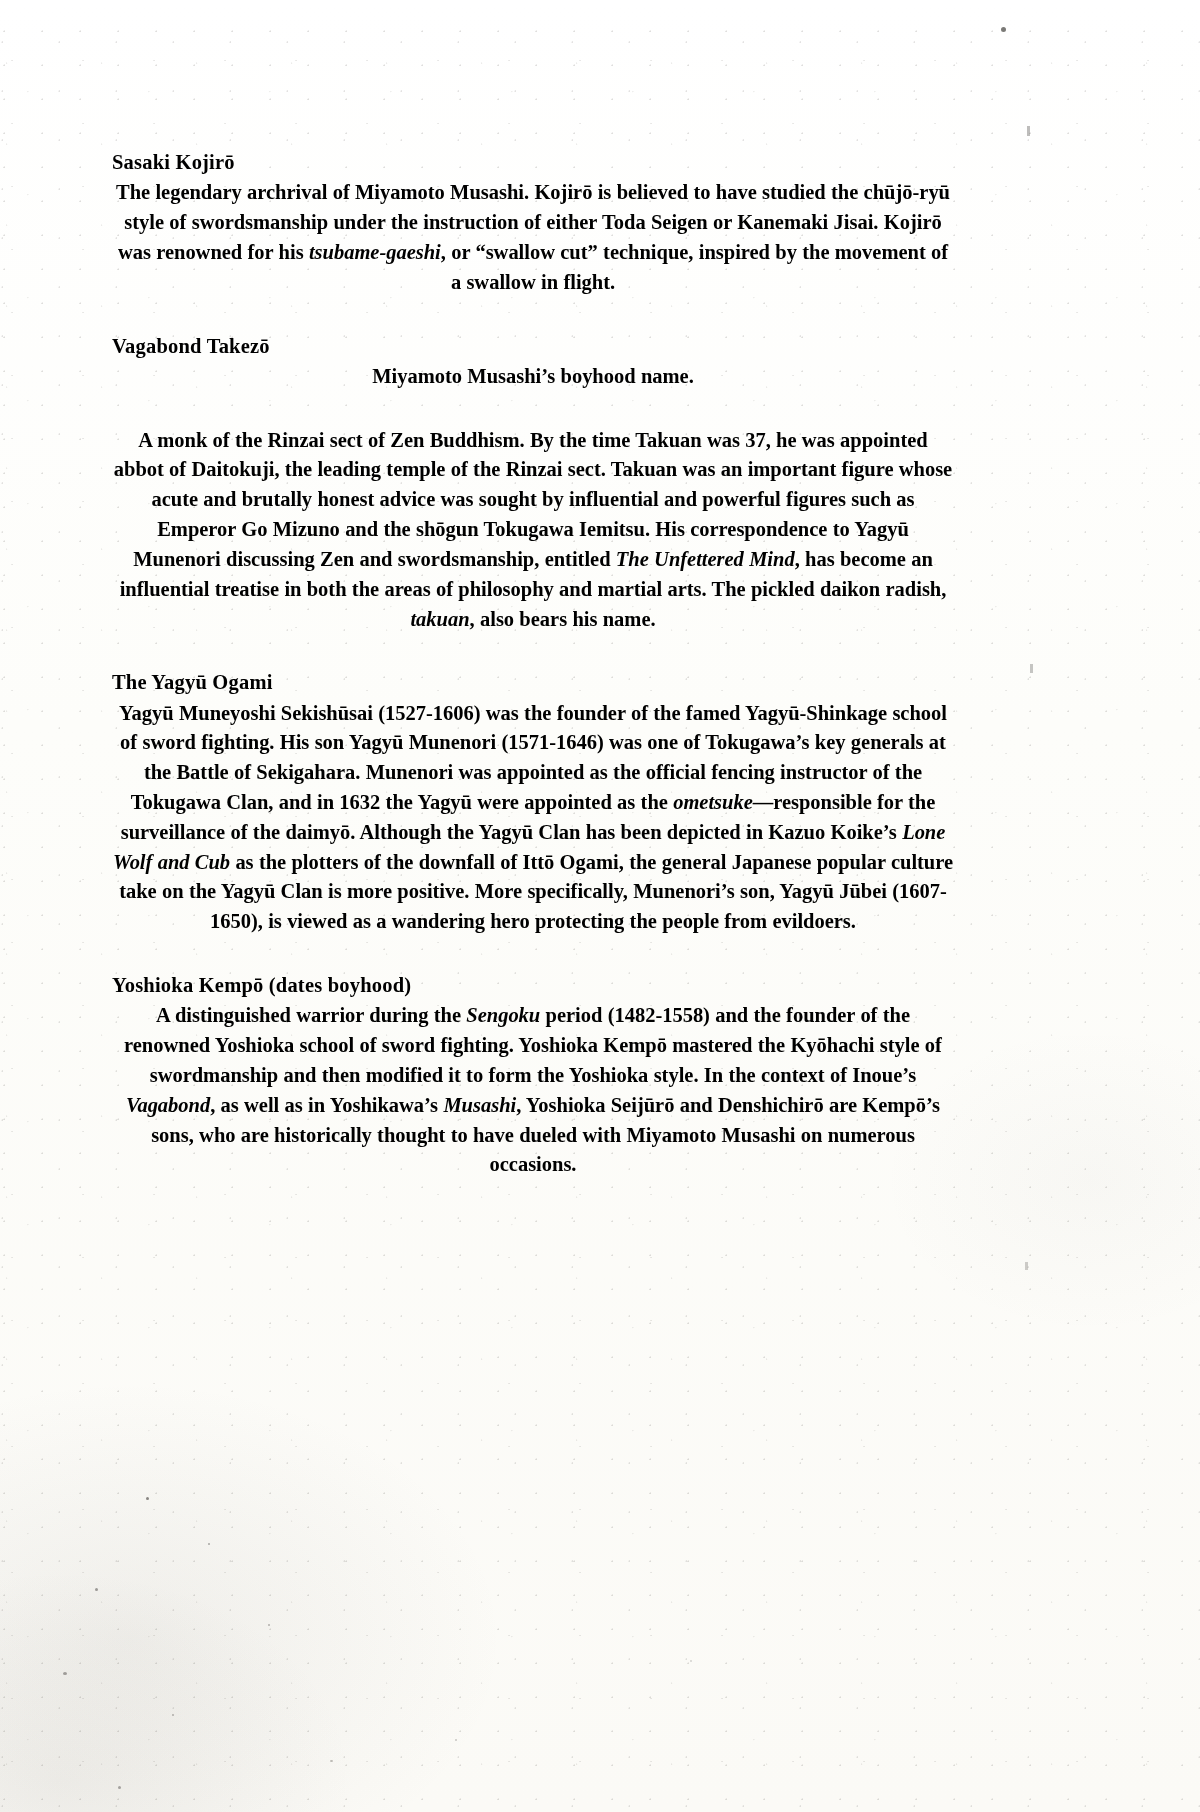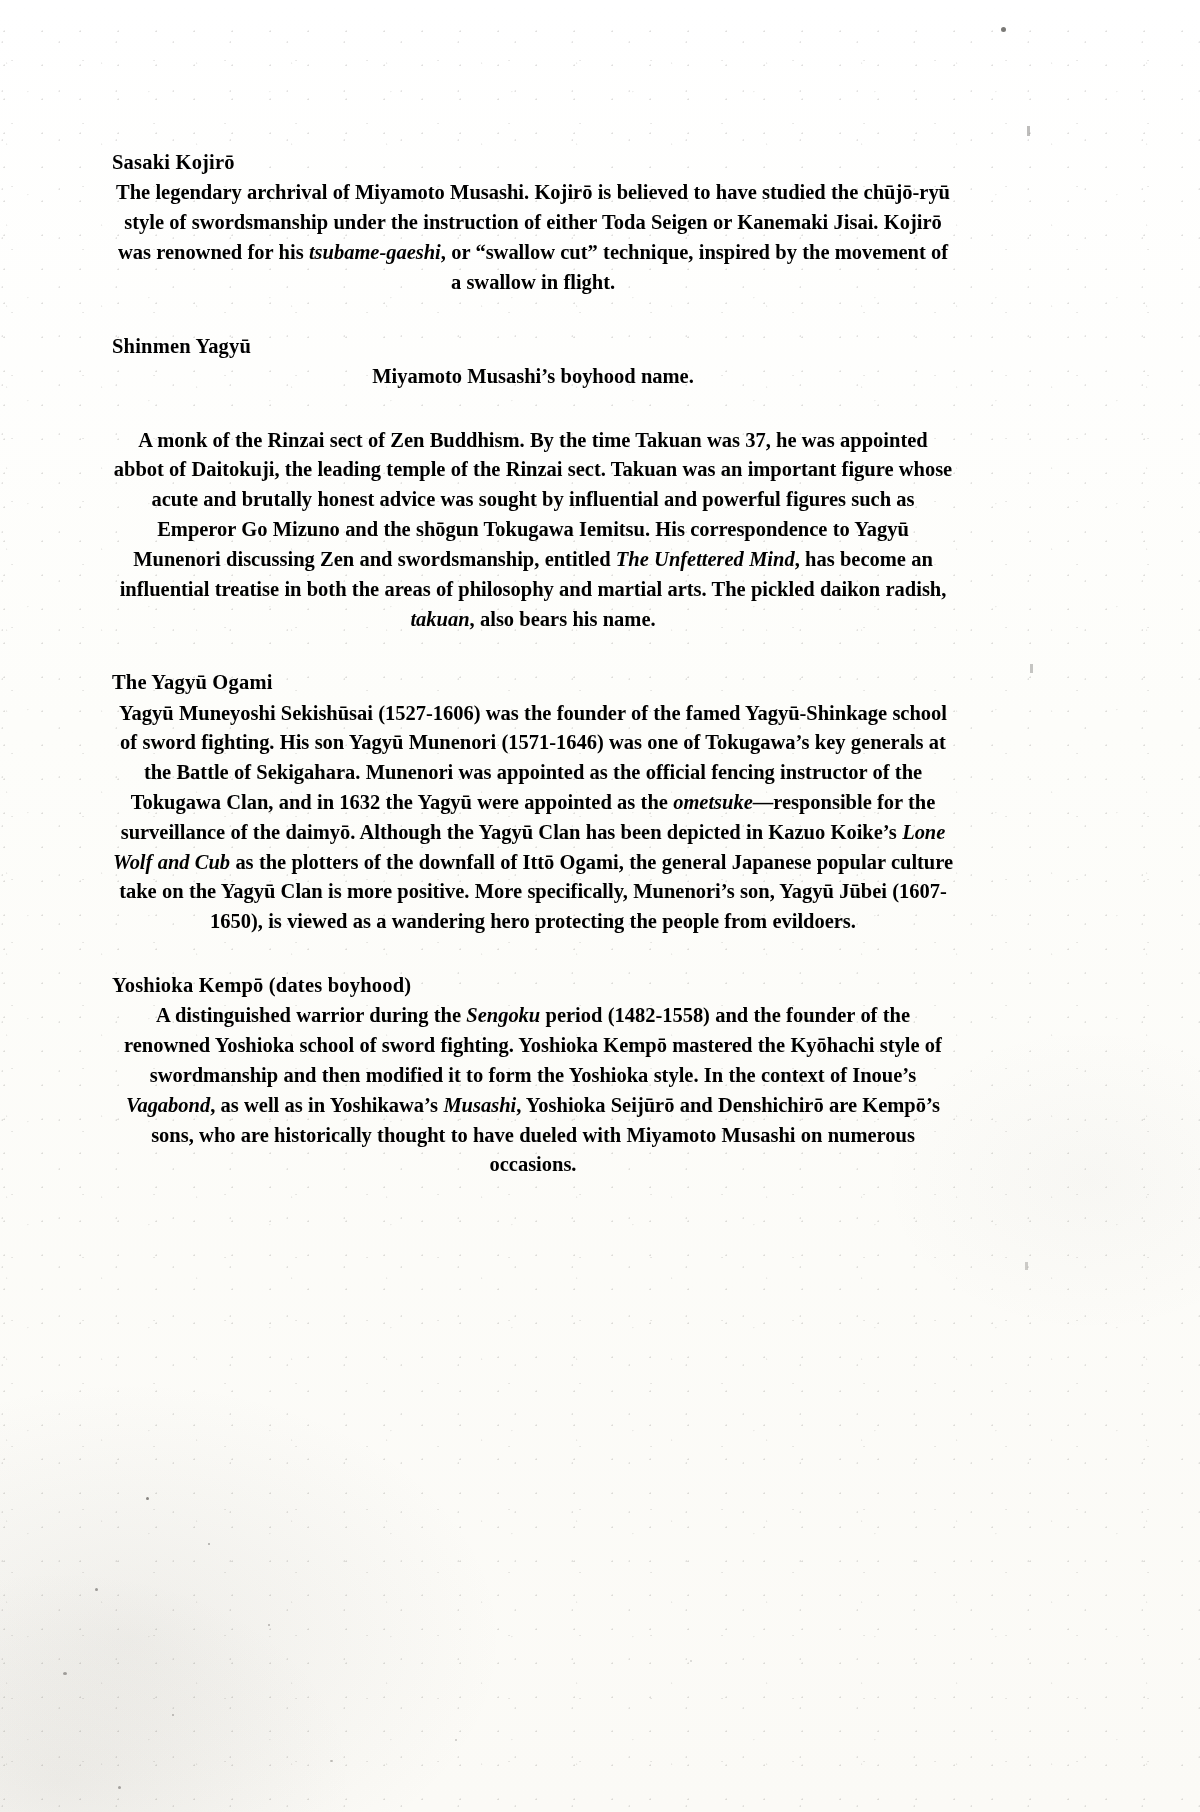--- a/index.html
+++ b/index.html
@@ -150,21 +150,21 @@
   <span id="edge-mark-right3"></span>
 
   <div id="content">
 
     <section class="entry">
       <h2 class="entry-title">Sasaki Kojirō</h2>
       <p class="entry-body">The legendary archrival of Miyamoto Musashi. Kojirō is believed to have studied the chūjō-ryū style of swordsmanship under the instruction of either Toda Seigen or Kanemaki Jisai. Kojirō was renowned for his <em>tsubame-gaeshi</em>, or “swallow cut” technique, inspired by the movement of a swallow in flight.</p>
     </section>
 
     <section class="entry">
-      <h2 class="entry-title">Shinmen Yagyū</h2>
+      <h2 class="entry-title">Vagabond Takezō</h2>
       <p class="entry-body">Miyamoto Musashi’s boyhood name.</p>
     </section>
 
     <section class="entry">
       <p class="entry-body">A monk of the Rinzai sect of Zen Buddhism. By the time Takuan was 37, he was appointed abbot of Daitokuji, the leading temple of the Rinzai sect. Takuan was an important figure whose acute and brutally honest advice was sought by influential and powerful figures such as Emperor Go Mizuno and the shōgun Tokugawa Iemitsu. His correspondence to Yagyū Munenori discussing Zen and swordsmanship, entitled <em>The Unfettered Mind</em>, has become an influential treatise in both the areas of philosophy and martial arts. The pickled daikon radish, <em>takuan</em>, also bears his name.</p>
     </section>
 
     <section class="entry">
       <h2 class="entry-title">The Yagyū Ogami</h2>
       <p class="entry-body">Yagyū Muneyoshi Sekishūsai (1527-1606) was the founder of the famed Yagyū-Shinkage school of sword fighting. His son Yagyū Munenori (1571-1646) was one of Tokugawa’s key generals at the Battle of Sekigahara. Munenori was appointed as the official fencing instructor of the Tokugawa Clan, and in 1632 the Yagyū were appointed as the <em>ometsuke</em>—responsible for the surveillance of the daimyō. Although the Yagyū Clan has been depicted in Kazuo Koike’s <em>Lone Wolf and Cub</em> as the plotters of the downfall of Ittō Ogami, the general Japanese popular culture take on the Yagyū Clan is more positive. More specifically, Munenori’s son, Yagyū Jūbei (1607-1650), is viewed as a wandering hero protecting the people from evildoers.</p>

